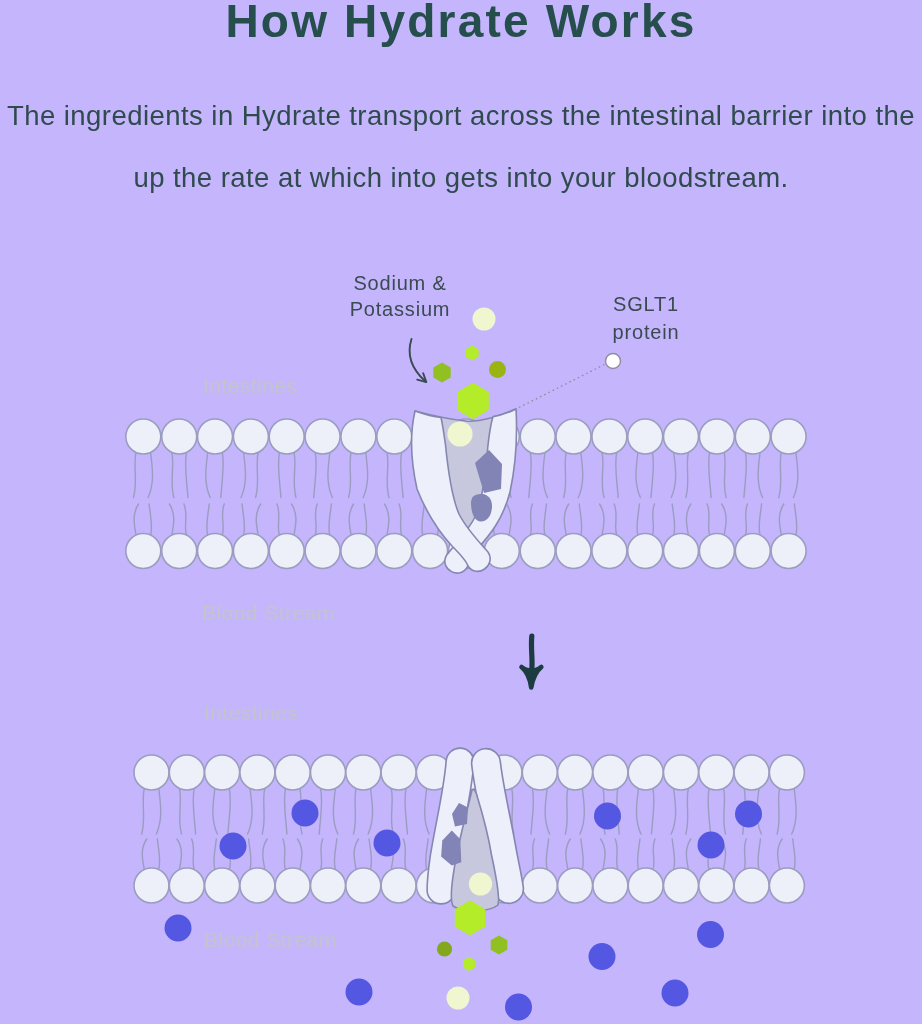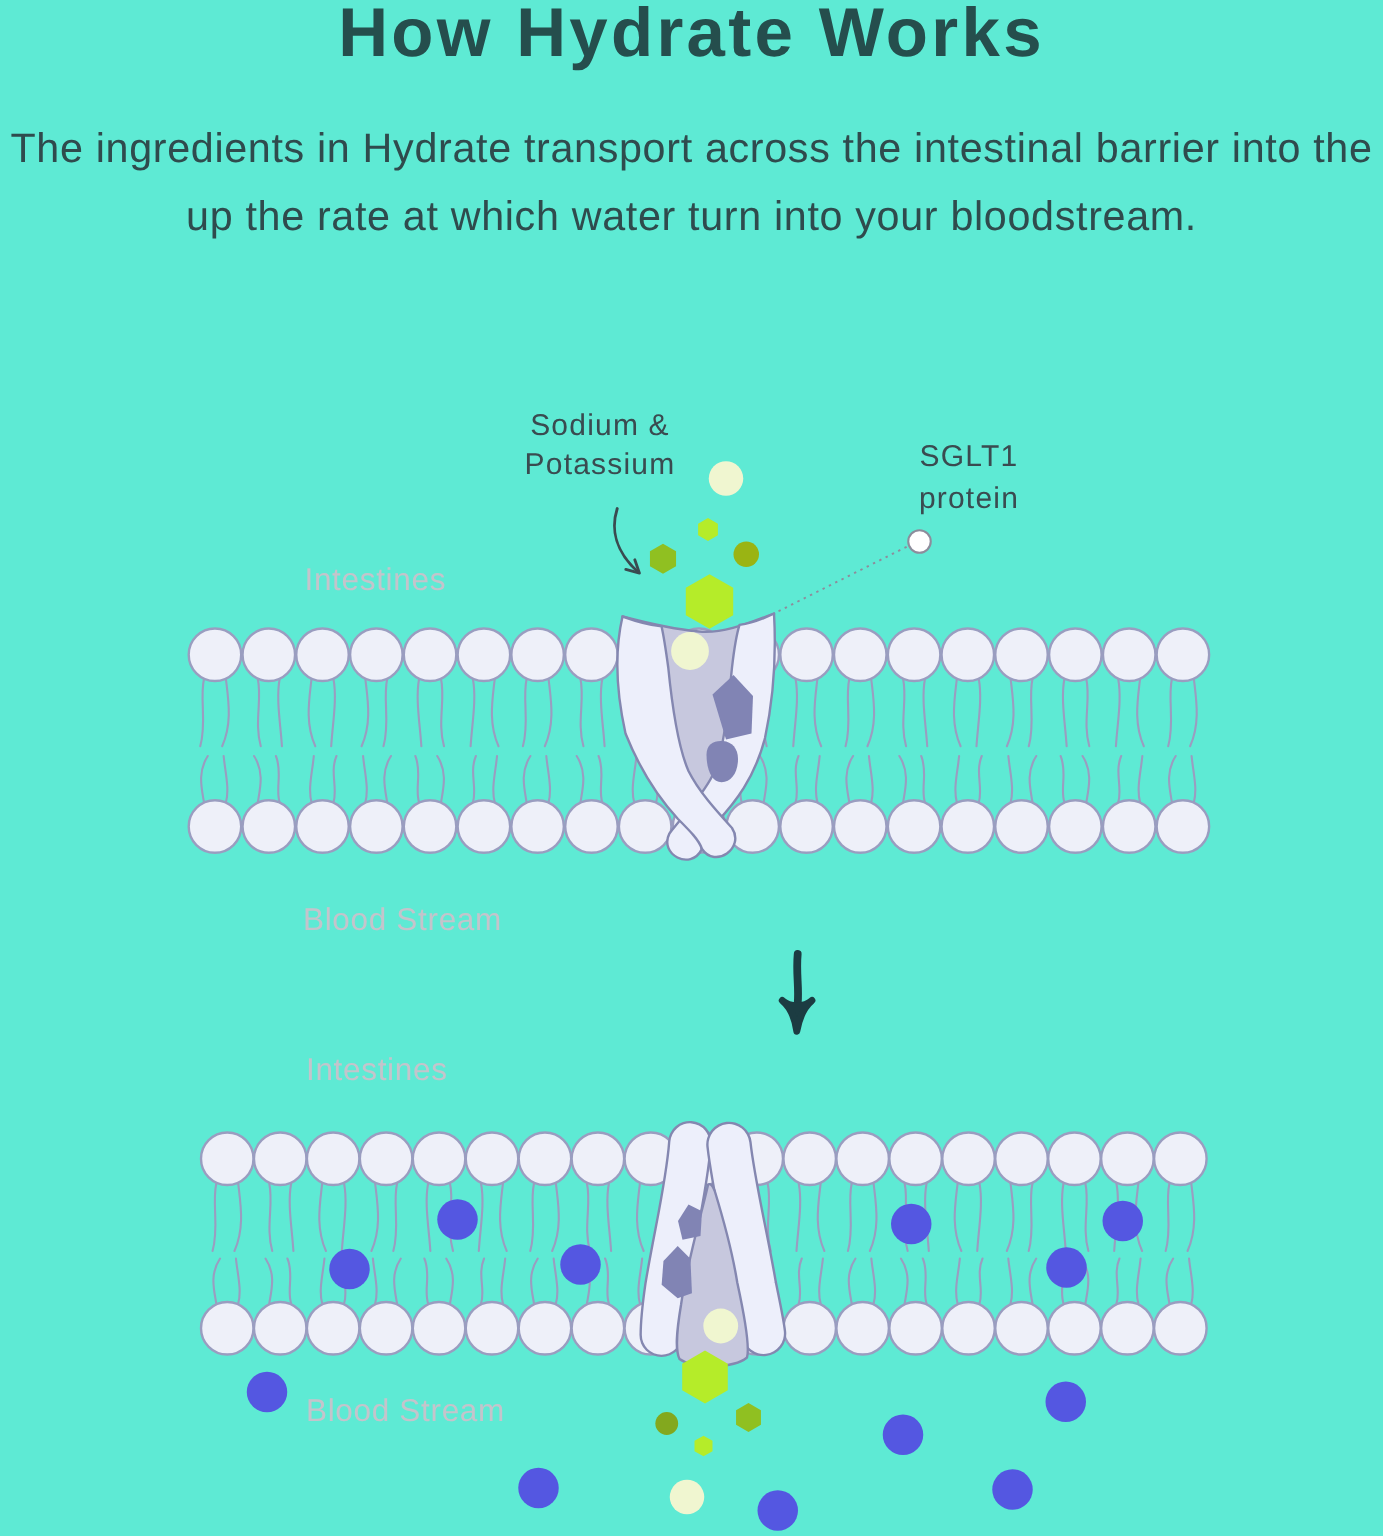--- a/index.html
+++ b/index.html
@@ -1,34 +1,34 @@
 <!DOCTYPE html>
 <html style="--c-title: #254e4d; --c-body: #2f4b4d; --c-annot: #3a4b50; --c-zone: #c4c4cb; --c-mem: #eef0f9; --c-moutline: #9a9dc0; --c-protein: #edeffb; --c-poutline: #8487b0; --c-channel: #c7c8de; --c-blob: #8184b4; --c-hexbright: #b5ec29; --c-hexapple: #90c021; --c-olive: #9ab413; --c-moss: #83a81e; --c-pale: #f0f6d0; --c-blue: #5457e1; --c-arrow: #1c3c42; --c-arrowsoft: #3a4b50; --c-pline: #8d8d9c;"><head>
 <meta charset="utf-8">
 <style>
   html,body{margin:0;padding:0;background:#ffffff;}
-  .page{position:relative;width:922px;height:1024px;background:#5eead4;overflow:hidden;
+  .page{position:relative;width:922px;height:1024px;background:#c4b5fd;overflow:hidden;
         font-family:"Liberation Sans", sans-serif;}
   .page-title{position:absolute;top:-6px;left:0;width:922px;margin:0;text-align:center;
         font-size:46px;font-weight:700;letter-spacing:2.2px;color:var(--c-title);}
   .intro{position:absolute;top:76px;left:0;width:922px;text-align:center;
         font-size:27.5px;line-height:45.4px;letter-spacing:0.45px;color:var(--c-body);}
-  .intro div{white-space:nowrap;}
+  .intro div{white-space:nowrap;margin-top:17px;}
   svg.diagram{position:absolute;left:0;top:240px;width:922px;height:784px;display:block;}
   .zone-label{font-size:21px;letter-spacing:0.45px;fill:var(--c-zone);}
   .annot-label{font-size:20px;letter-spacing:0.8px;fill:var(--c-annot);}
 </style>
 </head>
 <body>
 
 <div class="page">
   <h1 class="page-title">How Hydrate Works</h1>
   <div class="intro">
     <div>The ingredients in Hydrate transport across the intestinal barrier into the</div>
-    <div>up the rate at which water turn into your bloodstream.</div>
+    <div>up the rate at which into gets into your bloodstream.</div>
   </div>
 
   <svg class="diagram" viewBox="0 240 922 784" xmlns="http://www.w3.org/2000/svg">
 
     <text class="zone-label" x="203" y="393">Intestines</text>
     <text class="zone-label" x="202" y="620">Blood Stream</text>
     <text class="zone-label" x="204" y="720">Intestines</text>
     <text class="zone-label" x="204" y="947">Blood Stream</text>
 
     <g>

